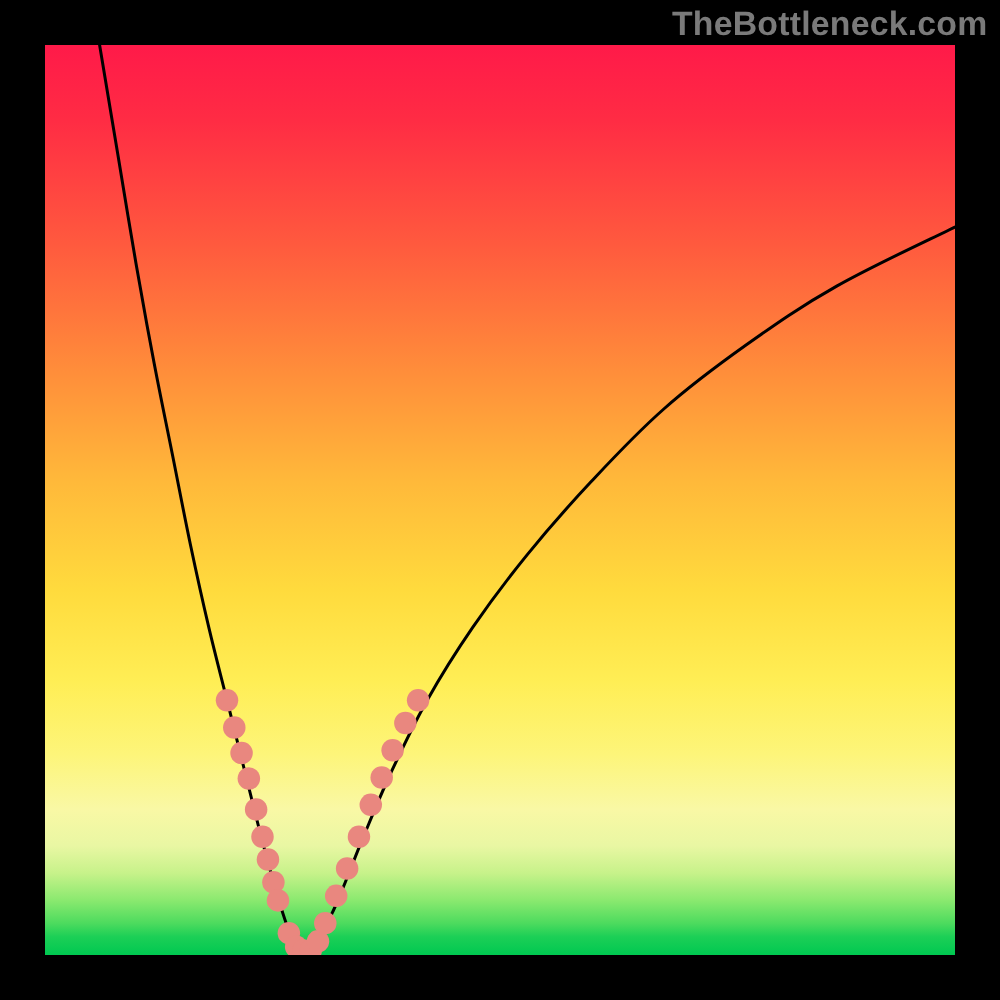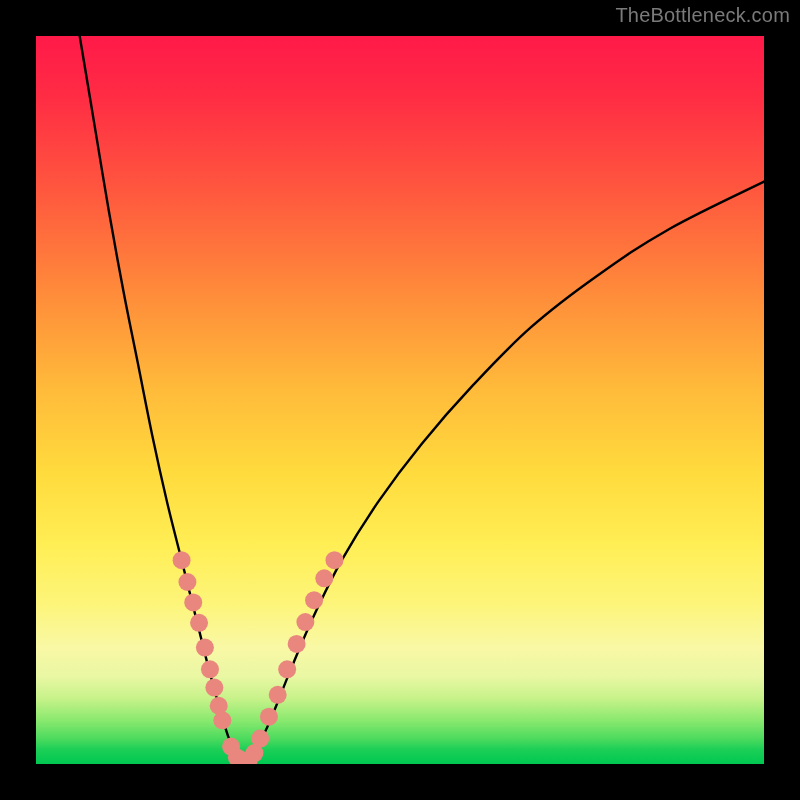--- a/index.html
+++ b/index.html
@@ -44,22 +44,22 @@
       #1ccf56 98%,
       #00c851 100%
     );
     overflow: hidden;
   }
   .watermark {
     position: absolute;
     top: 4px;
     right: 10px;
     color: #7a7a7a;
-    font-size: 20px;
-    font-weight: 400;
+    font-size: 27px;
+    font-weight: 700;
     letter-spacing: 0.2px;
     user-select: none;
   }
   svg {
     position: absolute;
     left: 0;
     top: 0;
   }
 </style>
 </head>

